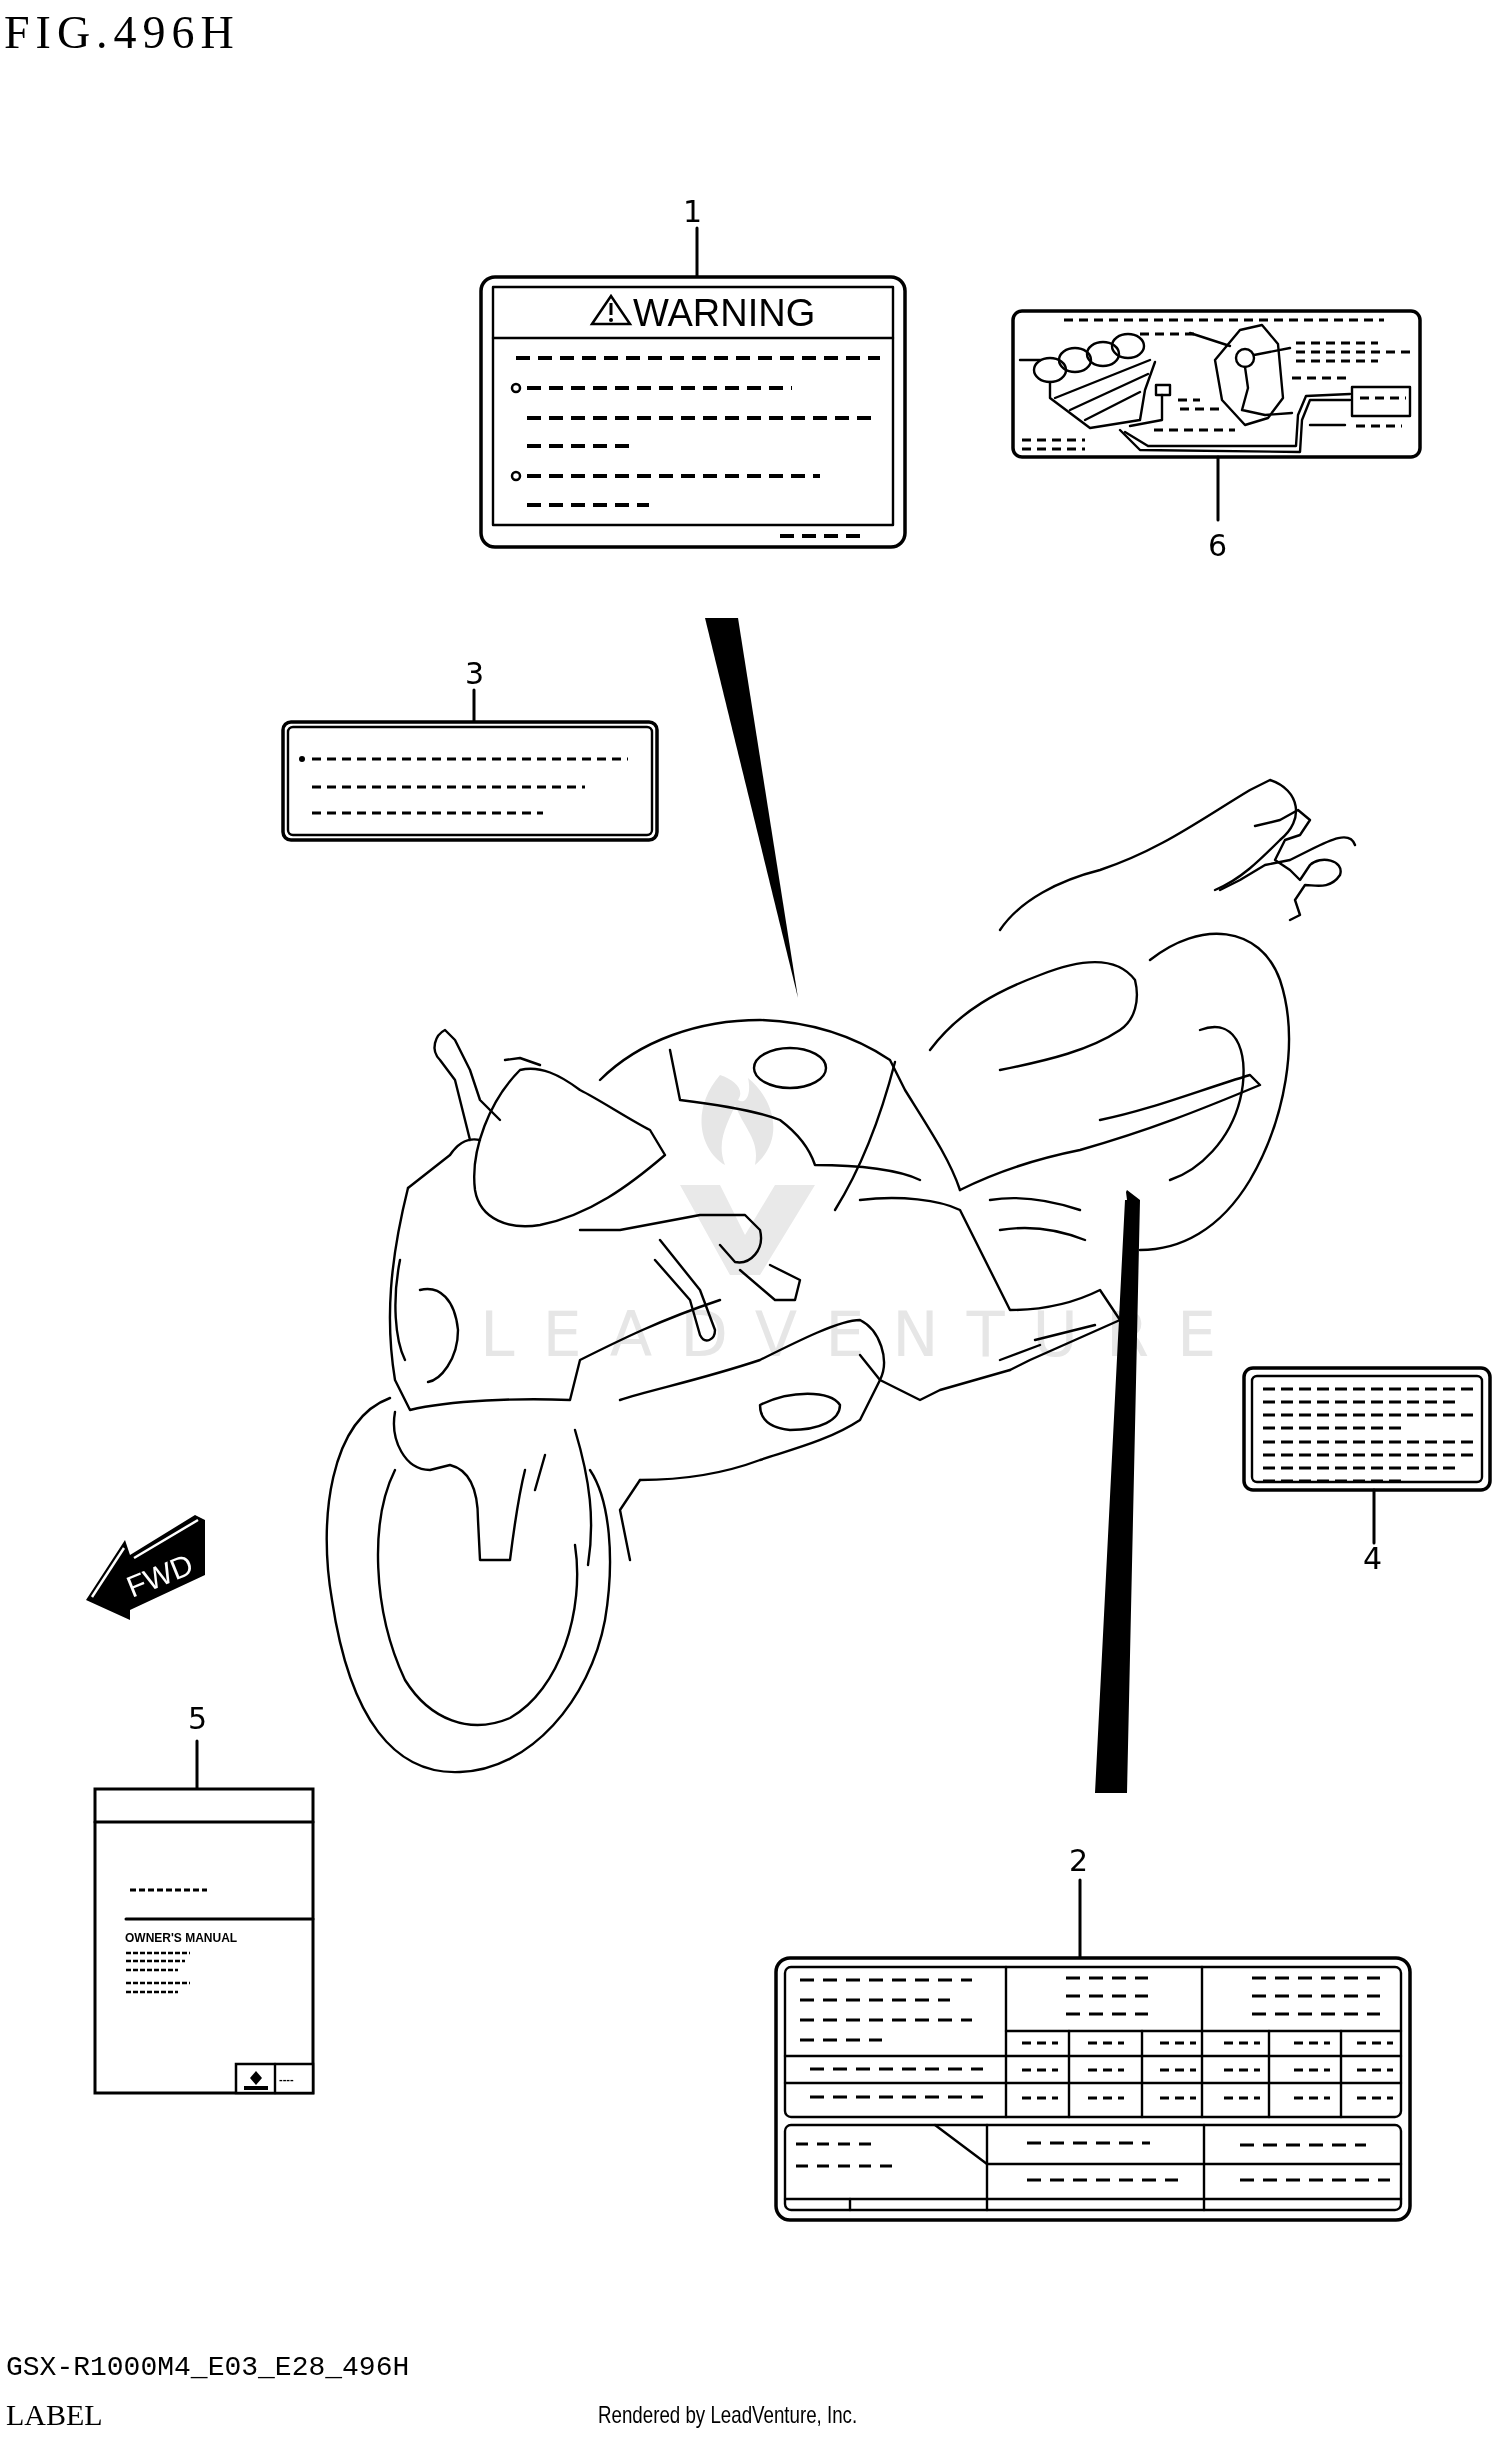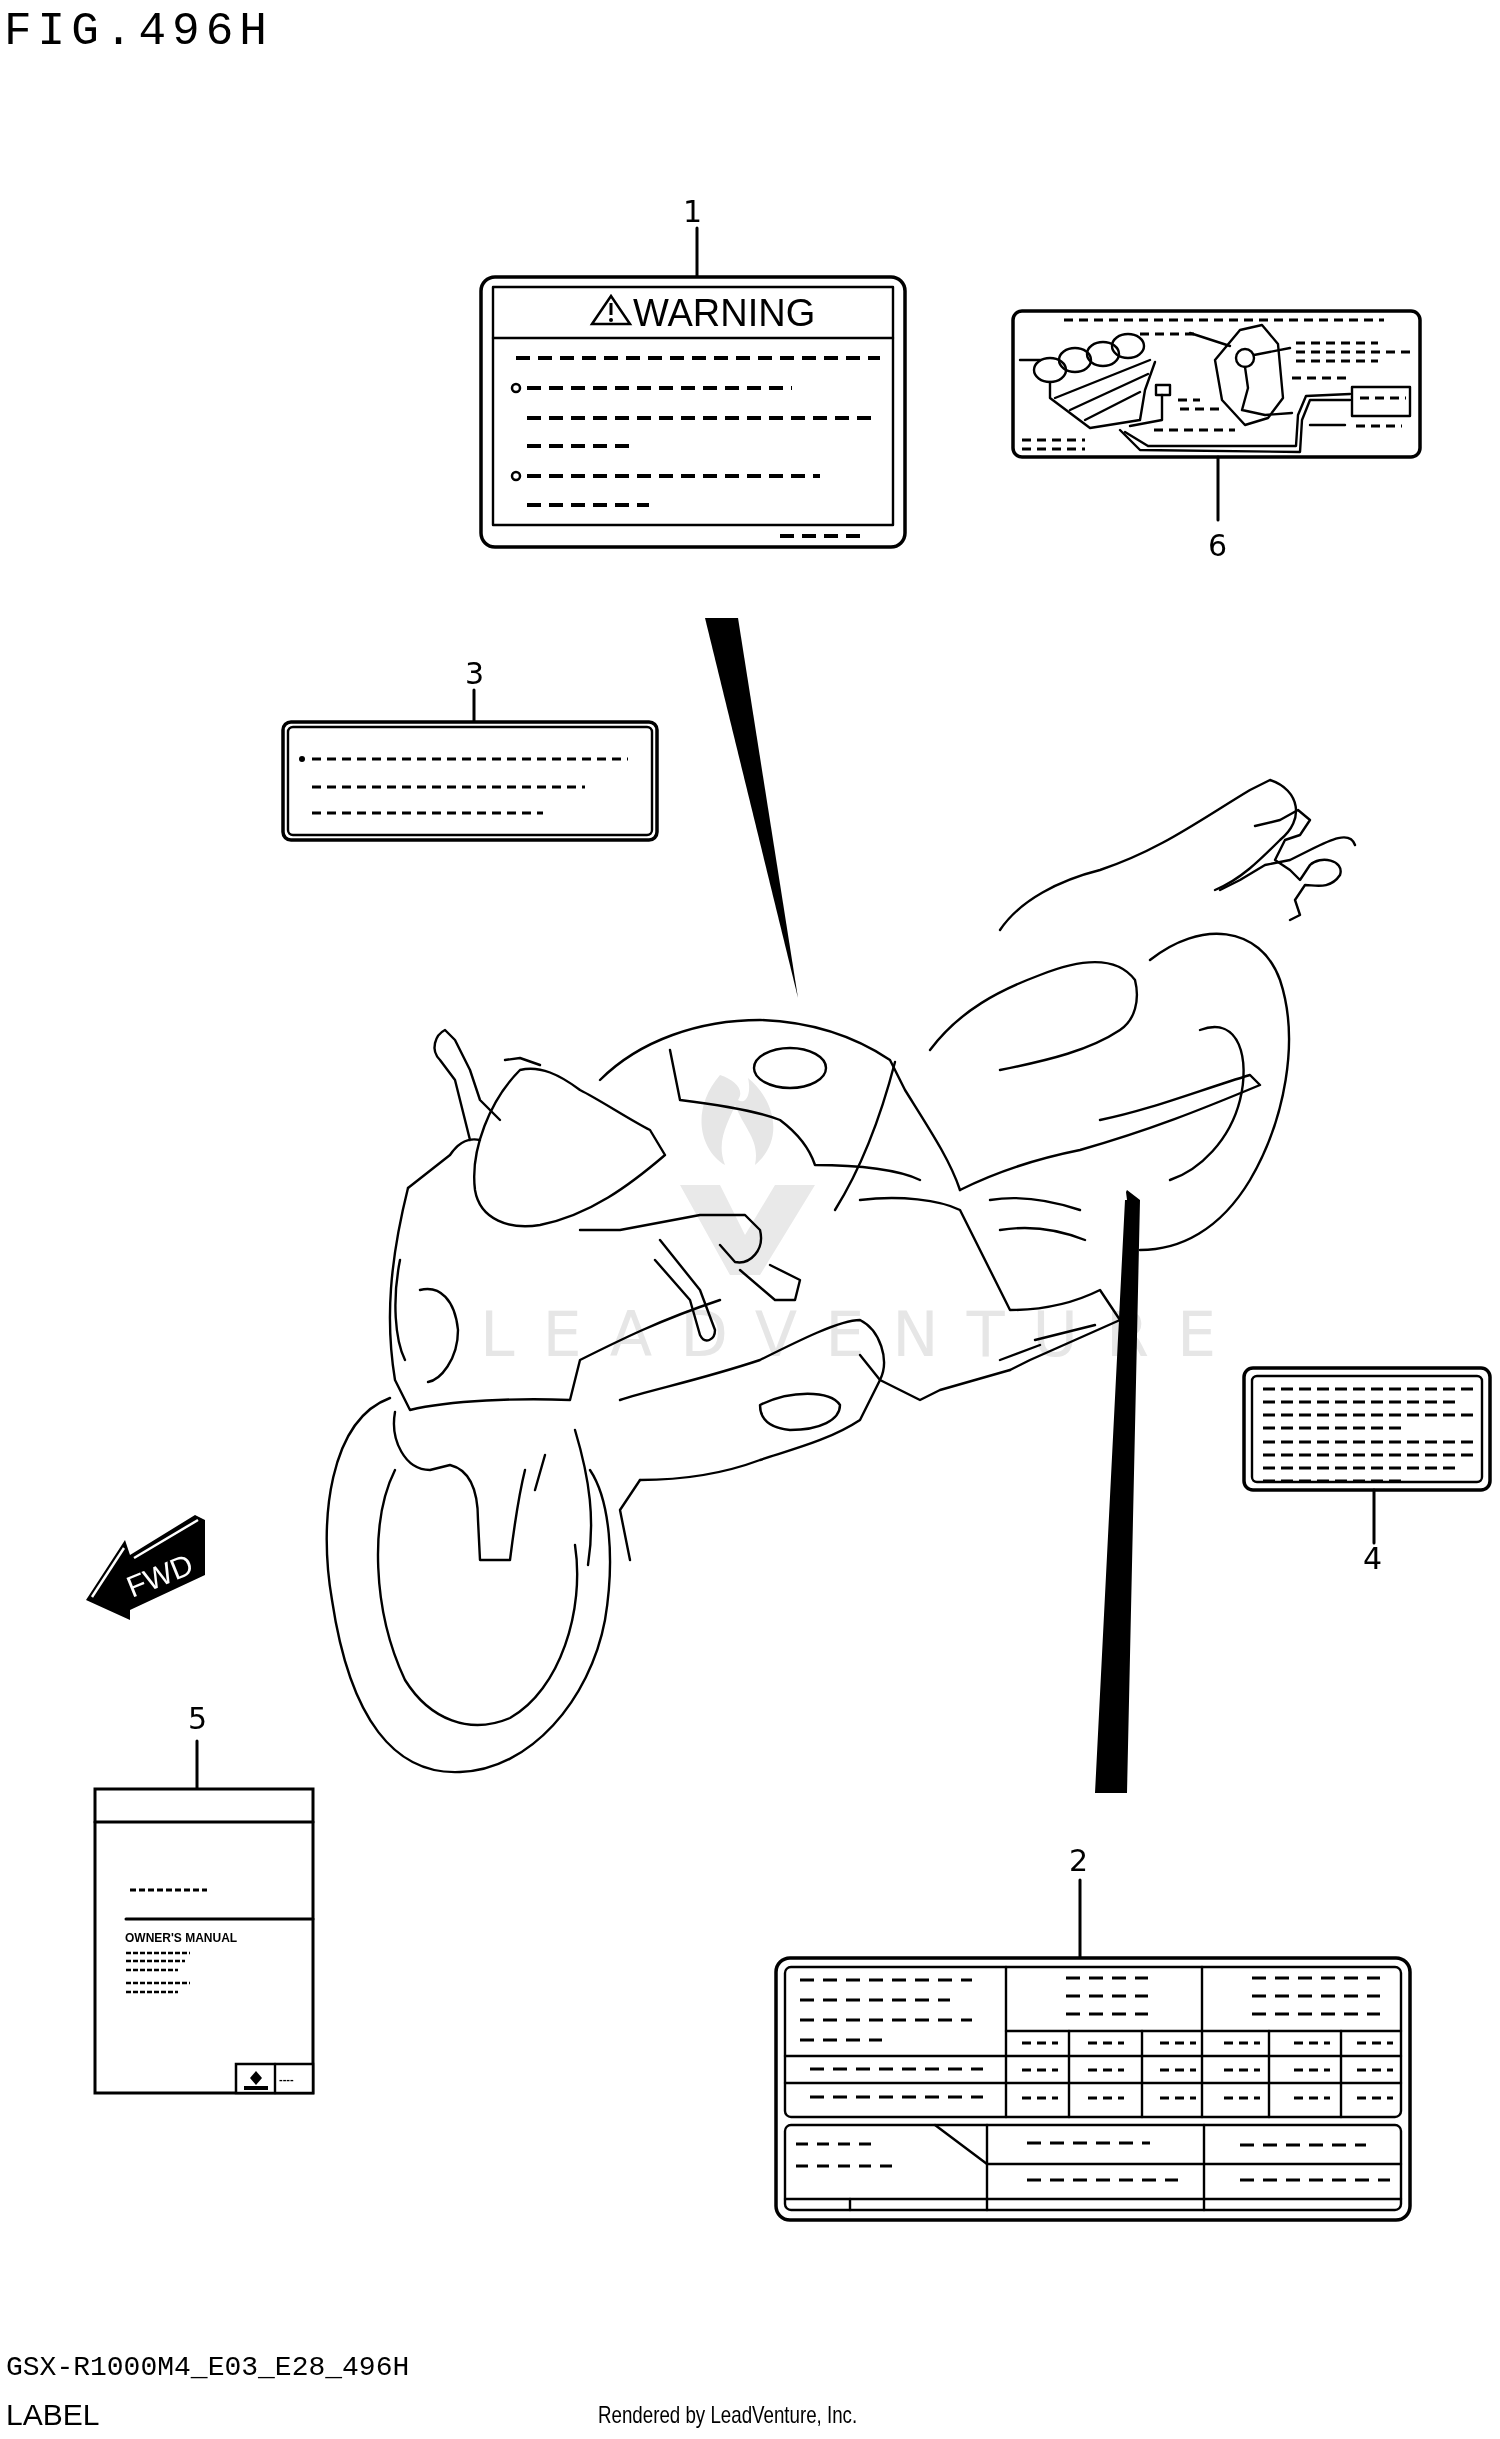--- a/index.html
+++ b/index.html
@@ -1,19 +1,19 @@
 <!DOCTYPE html>
 <html><head>
 <meta charset="utf-8">
 <style>
   html, body { margin: 0; padding: 0; background: #ffffff; }
   body { width: 1500px; height: 2439px; position: relative; overflow: hidden; font-family: "Liberation Mono", monospace; color: #000; }
-  .fig-title { position: absolute; left: 4px; top: 6px; font-family: Liberation Mono, monospace; font-size: 46px; letter-spacing: 6px; white-space: pre; }
+  .fig-title { position: absolute; left: 4px; top: 6px; font-family: Liberation Serif, serif; font-size: 46px; letter-spacing: 6px; white-space: pre; }
   .footer-code { position: absolute; left: 6px; top: 2352px; font-family: "Liberation Mono", monospace; font-size: 28px; white-space: pre; }
-  .footer-label { position: absolute; left: 6px; top: 2398px; font-family: Liberation Sans, sans-serif; font-size: 30px; }
+  .footer-label { position: absolute; left: 6px; top: 2398px; font-family: Liberation Serif, serif; font-size: 30px; }
   .footer-render { position: absolute; left: 598px; top: 2401px; font-family: "Liberation Sans", sans-serif; font-size: 24px; transform: scaleX(0.78); transform-origin: left top; }
   svg#diagram { position: absolute; left: 0; top: 0; }
   .callout { font-family: "DejaVu Sans", sans-serif; font-size: 30px; }
   .ln { stroke: #000; fill: none; stroke-width: 3; stroke-linecap: round; stroke-linejoin: round; }
   .thin { stroke: #000; fill: none; stroke-width: 2.4; stroke-linecap: round; stroke-linejoin: round; }
   .dash { stroke: #000; stroke-width: 4; stroke-dasharray: 14 8; fill: none; }
   .dash-sm { stroke: #000; stroke-width: 3; stroke-dasharray: 9 6; fill: none; }
   .dash-xs { stroke: #000; stroke-width: 3; stroke-dasharray: 6 3; fill: none; }
   .box { stroke: #000; fill: #fff; stroke-width: 3.5; }
   .wm { fill: #e6e6e6; font-family: "DejaVu Sans", sans-serif; font-size: 62px; letter-spacing: 28px; }

